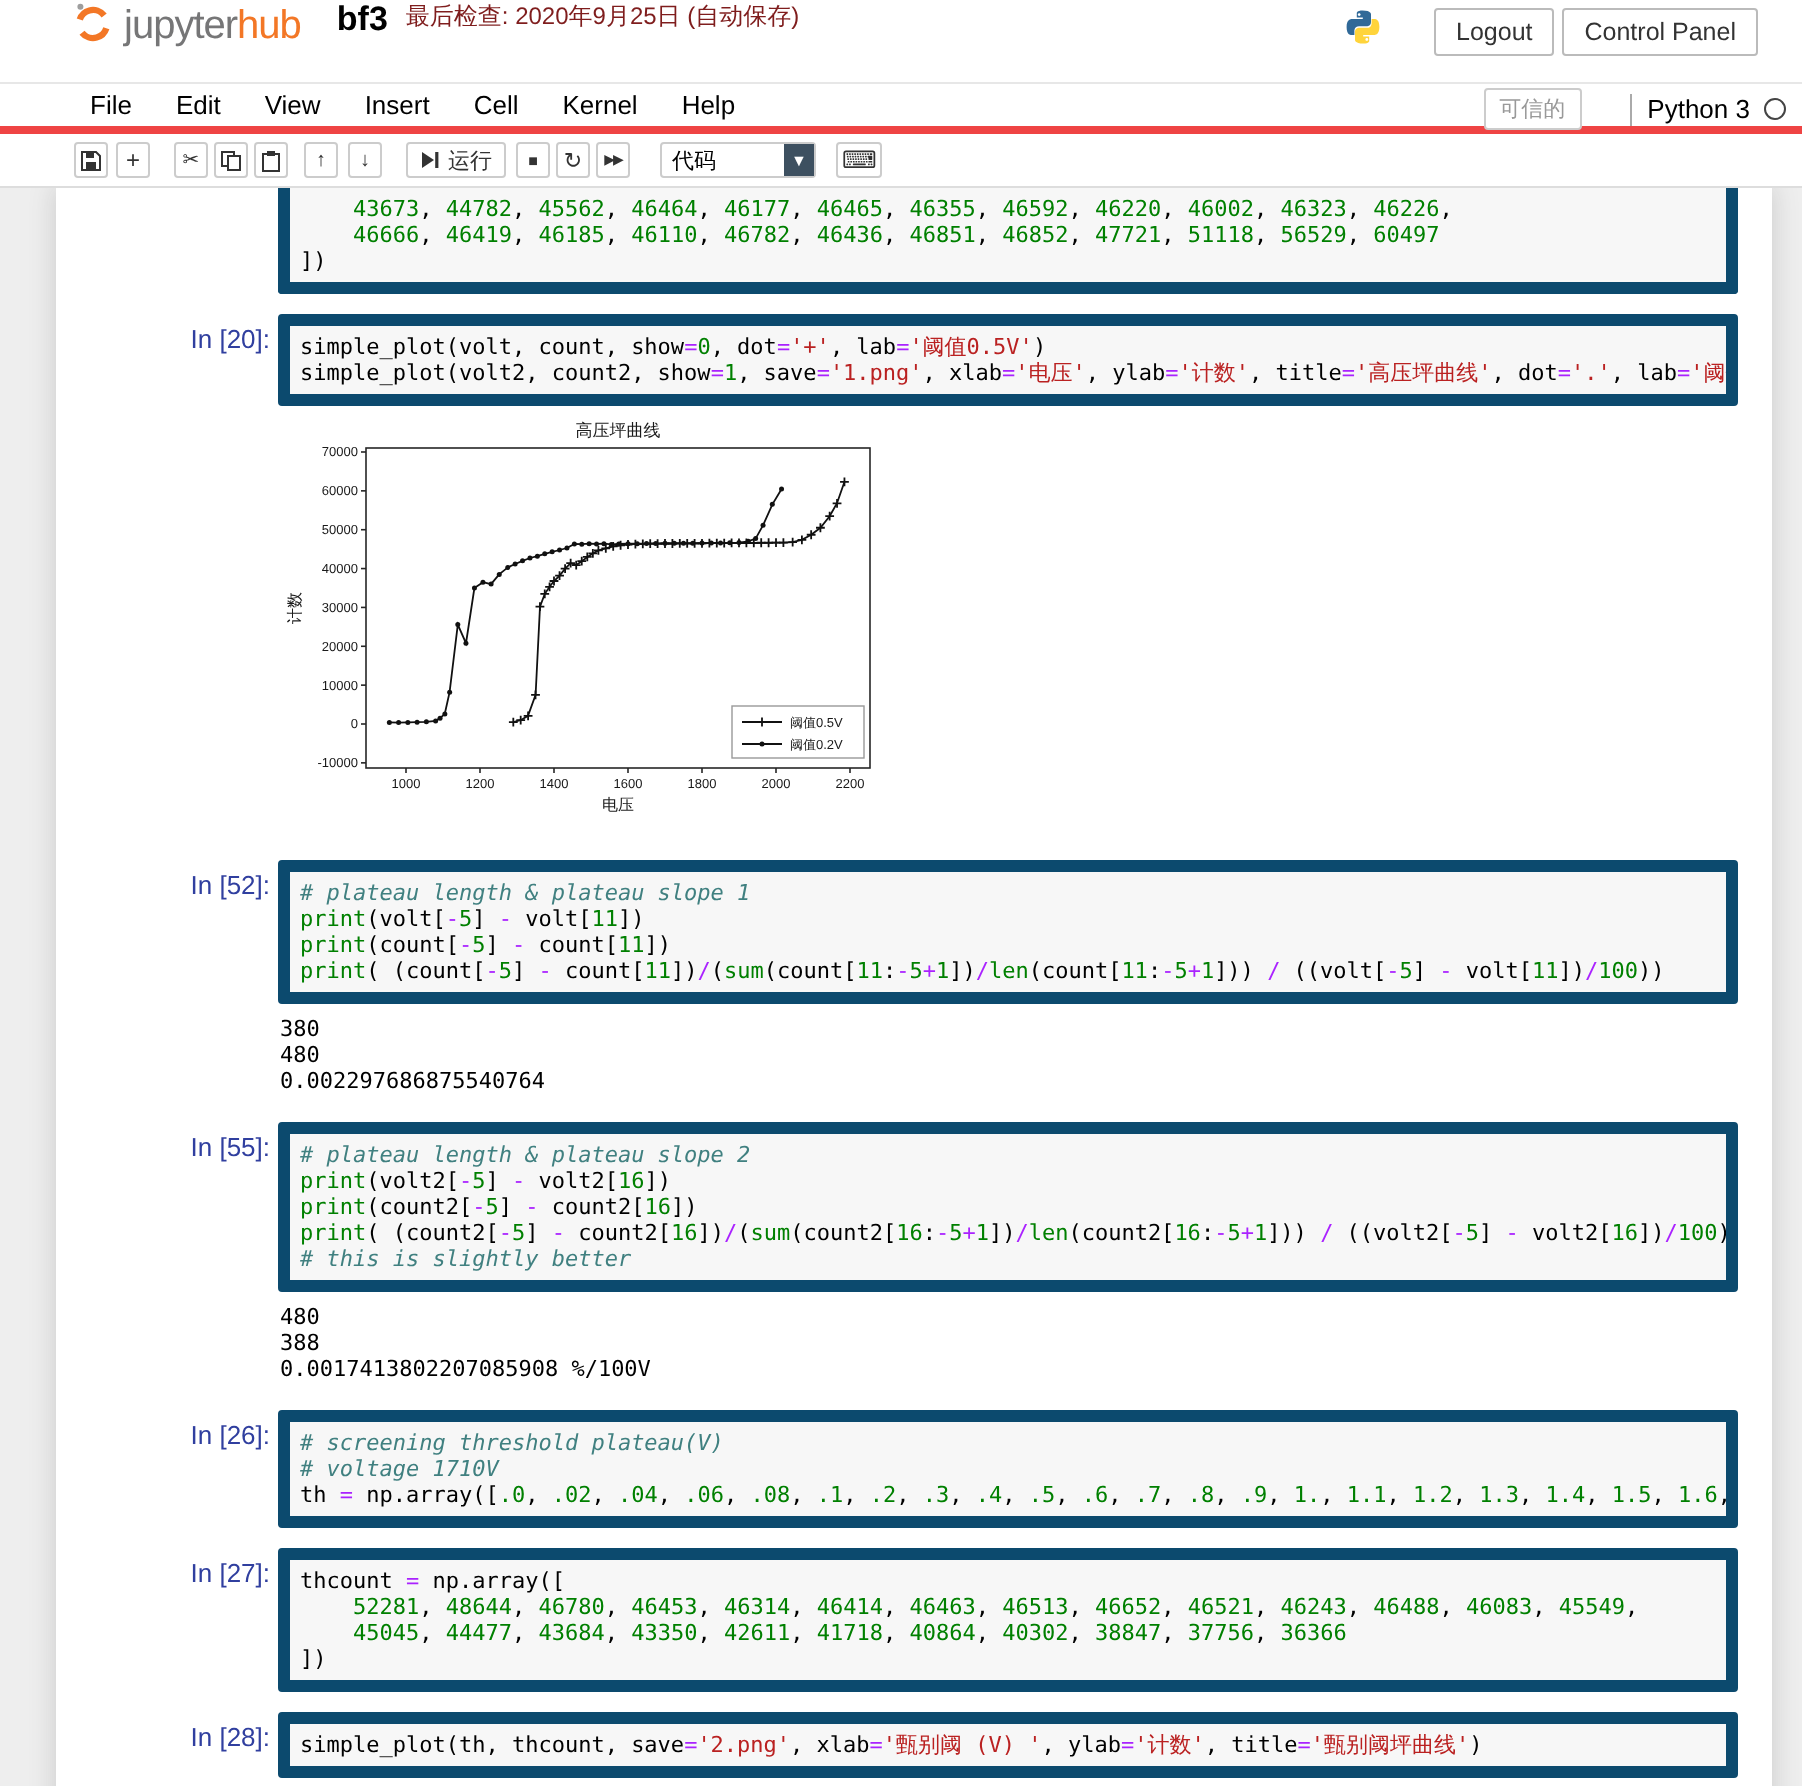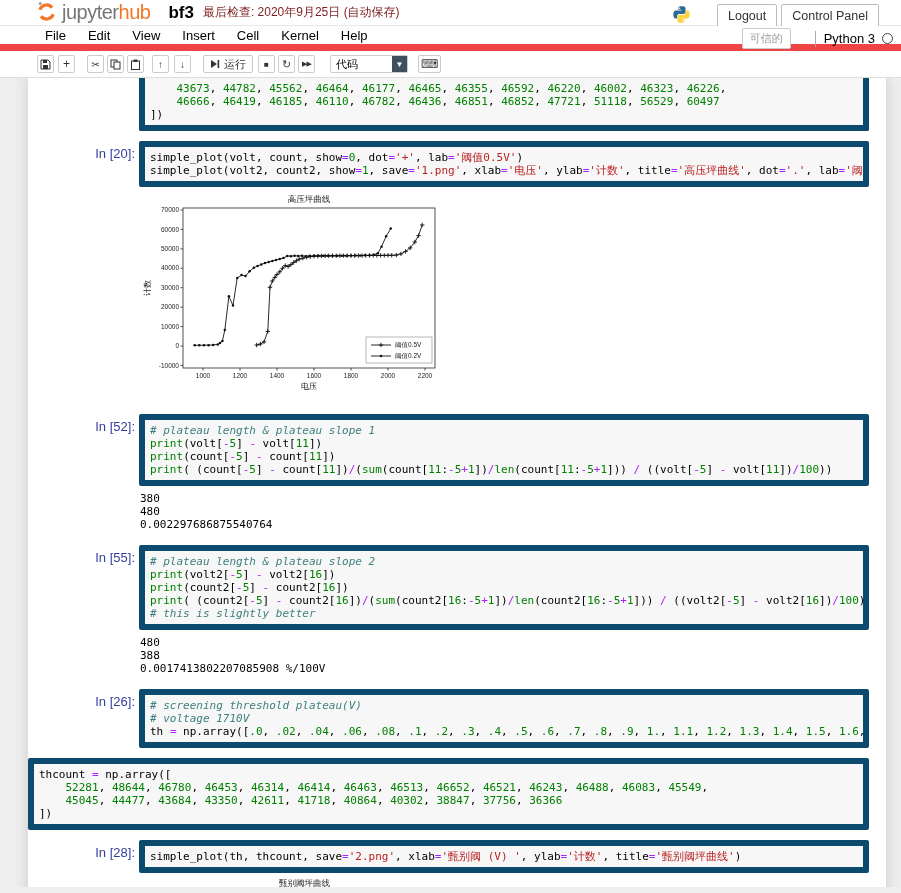--- a/index.html
+++ b/index.html
@@ -5,42 +5,42 @@
   * { box-sizing: border-box; }
   html,body { margin:0; padding:0; }
   body {
     width:901px; height:893px; overflow:hidden;
     background:#eeeeee;
     font-family:"Liberation Sans", sans-serif;
     color:#000;
   }
   
   #header {
-    position:relative; height:26px; background:#fff;
+    position:relative; height:42px; background:#fff;
     border-bottom:1px solid #e7e7e7;
-    display:flex; align-items:center;
+    display:flex; align-items:flex-start;
   }
   .logo { display:flex; align-items:center; margin-left:36px; cursor:pointer; }
   .logo svg { margin-right:5px; }
   .wordmark { font-size:20px; letter-spacing:-0.5px; color:#767677; }
   .wordmark .hub { color:#f37726; }
   .nb-title { font-size:17px; margin-left:18px; font-weight:600; }
   .checkpoint { font-size:12px; color:#7f1d1d; margin-left:9px; }
   #header-right { position:absolute; right:22px; top:4px; display:flex; align-items:center; }
   .py-logo { margin-right:22px; display:block; }
   .hbtn {
     font-family:"Liberation Sans",sans-serif;
     font-size:12.5px; color:#333; background:#fff;
     border:1px solid #bbb; border-radius:2px;
     padding:4px 10px; margin-left:4px; cursor:pointer;
   }
   
   #menubar {
     position:relative; height:25px; background:#fff;
-    border-bottom:7px solid #ef4444;
+    border-bottom:4px solid #ef4444;
     display:flex; align-items:center; padding-left:34px;
   }
   .menu-item { font-size:13px; color:#000; padding:3px 11px; cursor:pointer; }
   #menubar-right { position:absolute; right:8px; top:0; height:25px; display:flex; align-items:center; }
   .trusted-btn {
     font-size:11px; color:#999; background:#fff; border:1px solid #ccc;
     border-radius:2px; padding:2px 7px; margin-right:24px;
   }
   .kernel-sep { border-left:1px solid #aaa; height:16px; margin-right:8px; }
   .kernel-name { font-size:13px; margin-right:7px; }
@@ -395,20 +395,21 @@
               <div class="output text"><div>480</div><div>388</div><div>0.0017413802207085908 %/100V</div></div>
             </div>
           </div>
           <div class="cell">
             <div class="prompt">In [26]:</div>
             <div class="inner">
               <div class="input-box"><div class="line"><span class="tok-c"># screening threshold plateau(V)</span></div><div class="line"><span class="tok-c"># voltage 1710V</span></div><div class="line"><span>th </span><span class="tok-o">=</span><span> np.array([</span><span class="tok-n">.0</span><span>, </span><span class="tok-n">.02</span><span>, </span><span class="tok-n">.04</span><span>, </span><span class="tok-n">.06</span><span>, </span><span class="tok-n">.08</span><span>, </span><span class="tok-n">.1</span><span>, </span><span class="tok-n">.2</span><span>, </span><span class="tok-n">.3</span><span>, </span><span class="tok-n">.4</span><span>, </span><span class="tok-n">.5</span><span>, </span><span class="tok-n">.6</span><span>, </span><span class="tok-n">.7</span><span>, </span><span class="tok-n">.8</span><span>, </span><span class="tok-n">.9</span><span>, </span><span class="tok-n">1.</span><span>, </span><span class="tok-n">1.1</span><span>, </span><span class="tok-n">1.2</span><span>, </span><span class="tok-n">1.3</span><span>, </span><span class="tok-n">1.4</span><span>, </span><span class="tok-n">1.5</span><span>, </span><span class="tok-n">1.6</span><span>, </span><span class="tok-n">1.7</span></div></div>
             </div>
           </div>
           <div class="cell">
+            <div class="prompt">In [27]:</div>
             <div class="inner">
               <div class="input-box"><div class="line"><span>thcount </span><span class="tok-o">=</span><span> np.array([</span></div><div class="line"><span>    </span><span class="tok-n">52281</span><span>, </span><span class="tok-n">48644</span><span>, </span><span class="tok-n">46780</span><span>, </span><span class="tok-n">46453</span><span>, </span><span class="tok-n">46314</span><span>, </span><span class="tok-n">46414</span><span>, </span><span class="tok-n">46463</span><span>, </span><span class="tok-n">46513</span><span>, </span><span class="tok-n">46652</span><span>, </span><span class="tok-n">46521</span><span>, </span><span class="tok-n">46243</span><span>, </span><span class="tok-n">46488</span><span>, </span><span class="tok-n">46083</span><span>, </span><span class="tok-n">45549</span><span>,</span></div><div class="line"><span>    </span><span class="tok-n">45045</span><span>, </span><span class="tok-n">44477</span><span>, </span><span class="tok-n">43684</span><span>, </span><span class="tok-n">43350</span><span>, </span><span class="tok-n">42611</span><span>, </span><span class="tok-n">41718</span><span>, </span><span class="tok-n">40864</span><span>, </span><span class="tok-n">40302</span><span>, </span><span class="tok-n">38847</span><span>, </span><span class="tok-n">37756</span><span>, </span><span class="tok-n">36366</span></div><div class="line"><span>])</span></div></div>
             </div>
           </div>
           <div class="cell">
             <div class="prompt">In [28]:</div>
             <div class="inner">
               <div class="input-box"><div class="line"><span>simple_plot(th, thcount, save</span><span class="tok-o">=</span><span class="tok-s">'2.png'</span><span>, xlab</span><span class="tok-o">=</span><span class="tok-s">'甄别阈 (V) '</span><span>, ylab</span><span class="tok-o">=</span><span class="tok-s">'计数'</span><span>, title</span><span class="tok-o">=</span><span class="tok-s">'甄别阈坪曲线'</span><span>)</span></div></div>
               <div class="output img">
                 <svg id="chart1" width="322" height="88" viewBox="0 0 322 88">

